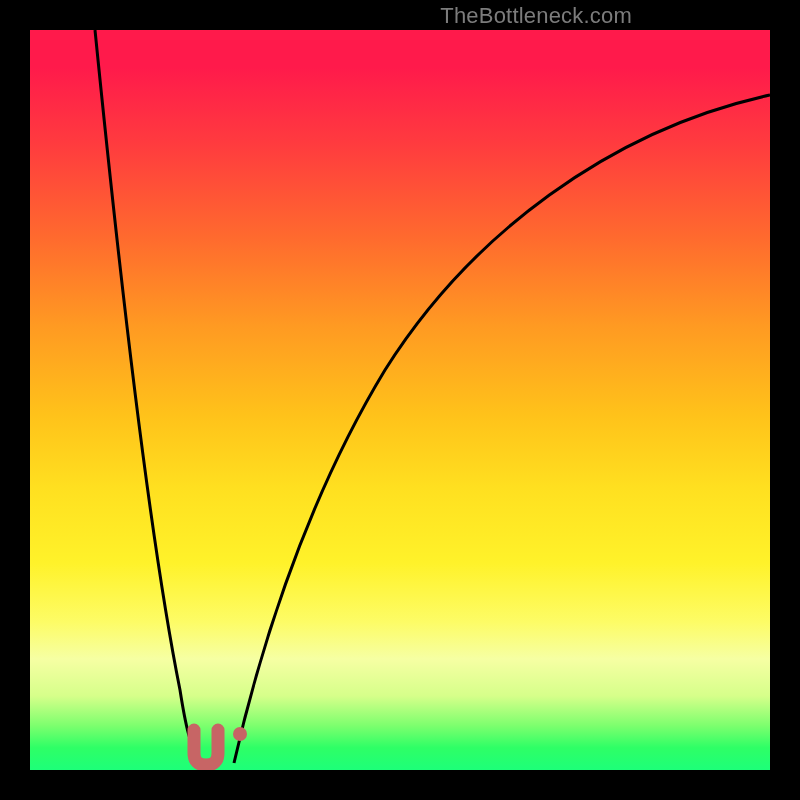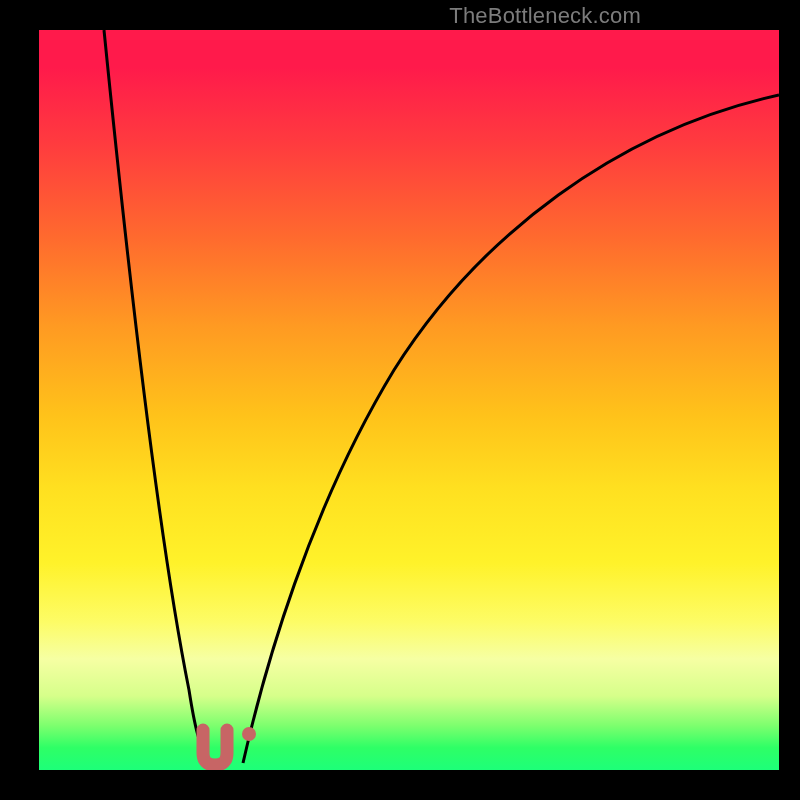--- a/index.html
+++ b/index.html
@@ -10,21 +10,20 @@
     background: #000;
     overflow: hidden;
   }
   .frame {
     position: absolute;
     left: 0;
     top: 0;
     width: 644px;
     height: 800px;
     background: #000;
-    margin-left: 9px;
   }
   .plot {
     position: absolute;
     left: 30px;
     top: 30px;
     width: 740px;
     height: 740px;
     overflow: hidden;
   }
   .gradient {

